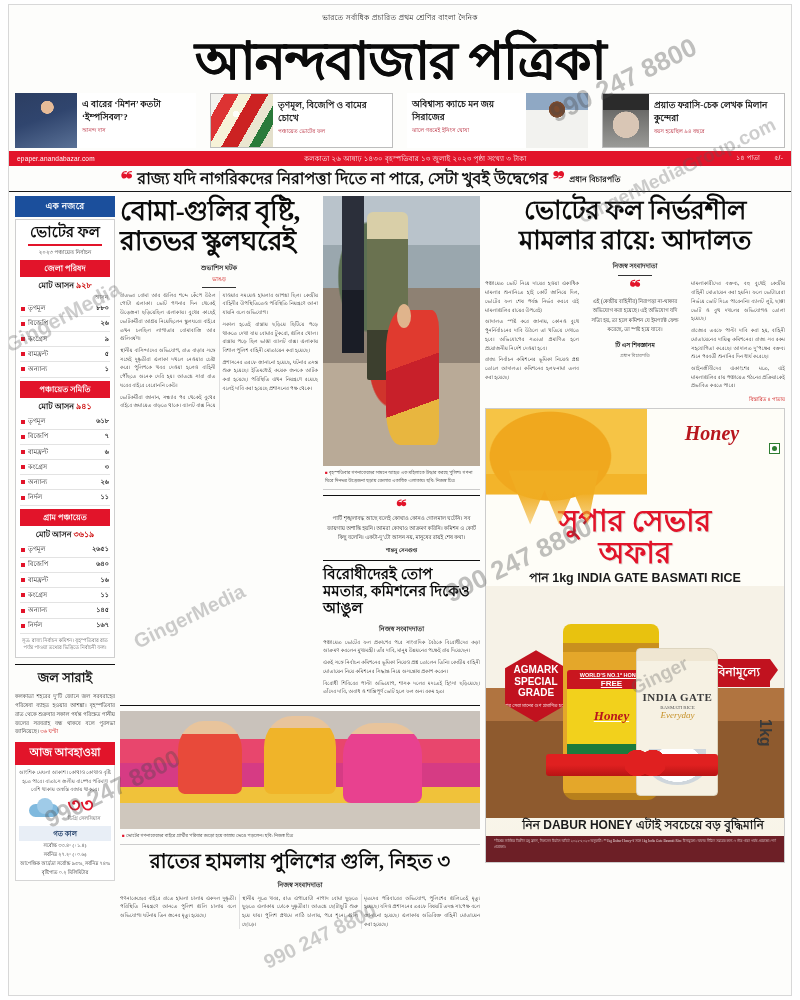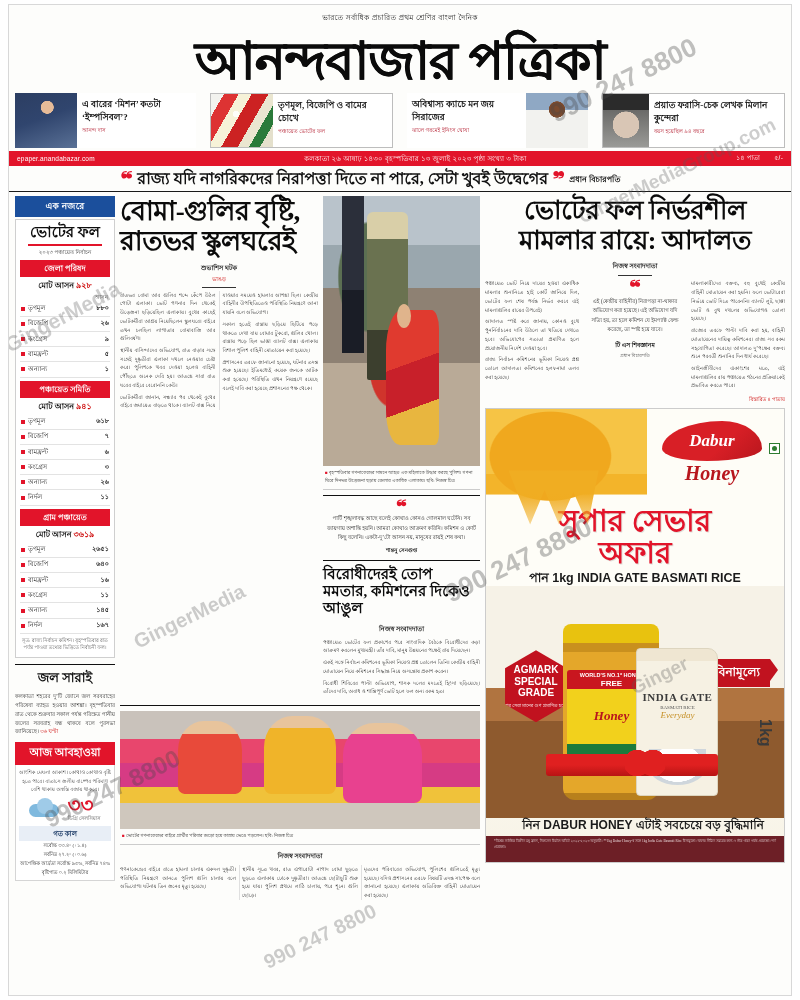--- a/index.html
+++ b/index.html
@@ -367,20 +367,21 @@
     position:absolute; left: 26%; bottom: 62px; width: 96px; height: 176px;
     background: linear-gradient(180deg,#e8c20f 0 11%, #c9901e 11% 16%, #e4a72a 16% 96%, #b8801c 96%);
     border-radius: 8px 8px 12px 12px;
   }
   .jar-label {
     position:absolute; left: 4px; right:4px; top: 26%; height: 54%;
     background: linear-gradient(180deg,#c9161f 0 20%, #f2d11c 20% 78%, #1c7a3c 78% 88%, #f2d11c 88%);
     border-radius: 3px;
     font-size: 5.5px; color:#fff; text-align:center; padding-top:2px; font-weight:700;
     font-family:"Liberation Sans",sans-serif;
+    text-decoration:underline;
   }
   .jar-label .free { color:#fff; font-size:8px; display:block; margin-top:1px; }
   .jar-label .honey {
     color:#b8161d; font-style:italic; font-size:13px; font-weight:700;
     display:block; margin-top:20px; font-family:"Liberation Serif",serif;
   }
   .rice {
     position:absolute; right: 22%; bottom: 66px; width: 82px; height: 148px;
     background: linear-gradient(180deg,#efe6d2 0 8%, #f6f1e3 8% 100%);
     border-radius: 4px 10px 4px 4px;
@@ -719,20 +720,21 @@
         <div style="margin-top:6px; border-top:1.5px solid #111; padding-top:5px;">
           <div class="bottom-photo">
             <div class="bp-a"></div>
             <div class="bp-b"></div>
             <div class="bp-c"></div>
           </div>
           <div class="photo-cap">
             <span class="bullet">■</span>
             <span>ভোটের গণনাকেন্দ্রের বাইরে প্রার্থীর পরিবার জড়ো হয়ে কান্নায় ভেঙে পড়লেন। ছবি: নিজস্ব চিত্র</span>
           </div>
+          <div class="bottom-head">রাতের হামলায় পুলিশের গুলি, নিহত ৩</div>
           <div class="byline">নিজস্ব সংবাদদাতা</div>
           <div class="artbody cols3" style="margin-top:3px;">
             <p>গণনাকেন্দ্রের বাইরে রাতে হামলা চালায় একদল দুষ্কৃতী। পরিস্থিতি নিয়ন্ত্রণে আনতে পুলিশ গুলি চালায় বলে অভিযোগ। ঘটনায় তিন জনের মৃত্যু হয়েছে।</p>
             <p>স্থানীয় সূত্রে খবর, রাত এগারোটা নাগাদ বোমা ছুড়তে ছুড়তে এলাকায় ঢোকে দুষ্কৃতীরা। আতঙ্কে ছোটাছুটি শুরু হয়ে যায়। পুলিশ প্রথমে লাঠি চালায়, পরে শূন্যে গুলি ছোড়ে।</p>
             <p>মৃতদের পরিবারের অভিযোগ, পুলিশের গুলিতেই মৃত্যু হয়েছে। যদিও প্রশাসনের তরফে বিষয়টি তদন্ত সাপেক্ষ বলে জানানো হয়েছে। এলাকায় অতিরিক্ত বাহিনী মোতায়েন করা হয়েছে।</p>
           </div>
         </div>
       </div>
 
       <div class="col-right">
@@ -763,21 +765,20 @@
             <p>আইনজীবীদের একাংশের মতে, এই মামলাগুলির রায় পঞ্চায়েত গঠনের প্রক্রিয়াকেই প্রভাবিত করতে পারে।</p>
           </div>
         </div>
 
         <div class="red-tag">বিস্তারিত ৪ পাতায়</div>
 
         <div class="ad" style="margin-top:4px;">
           <div class="ad-honeycomb"></div>
 
           <div class="dabur-logo">
-            <div class="dabur-mark">Dabur</div>
             <div class="dabur-sub">Honey</div>
             <div class="veg-mark"></div>
           </div>
 
           <div class="ad-title">
             <div>সুপার সেভার</div>
             <div>অফার</div>
           </div>
           <div class="ad-line2">পান 1kg INDIA GATE BASMATI RICE</div>
           <div class="ad-price">

